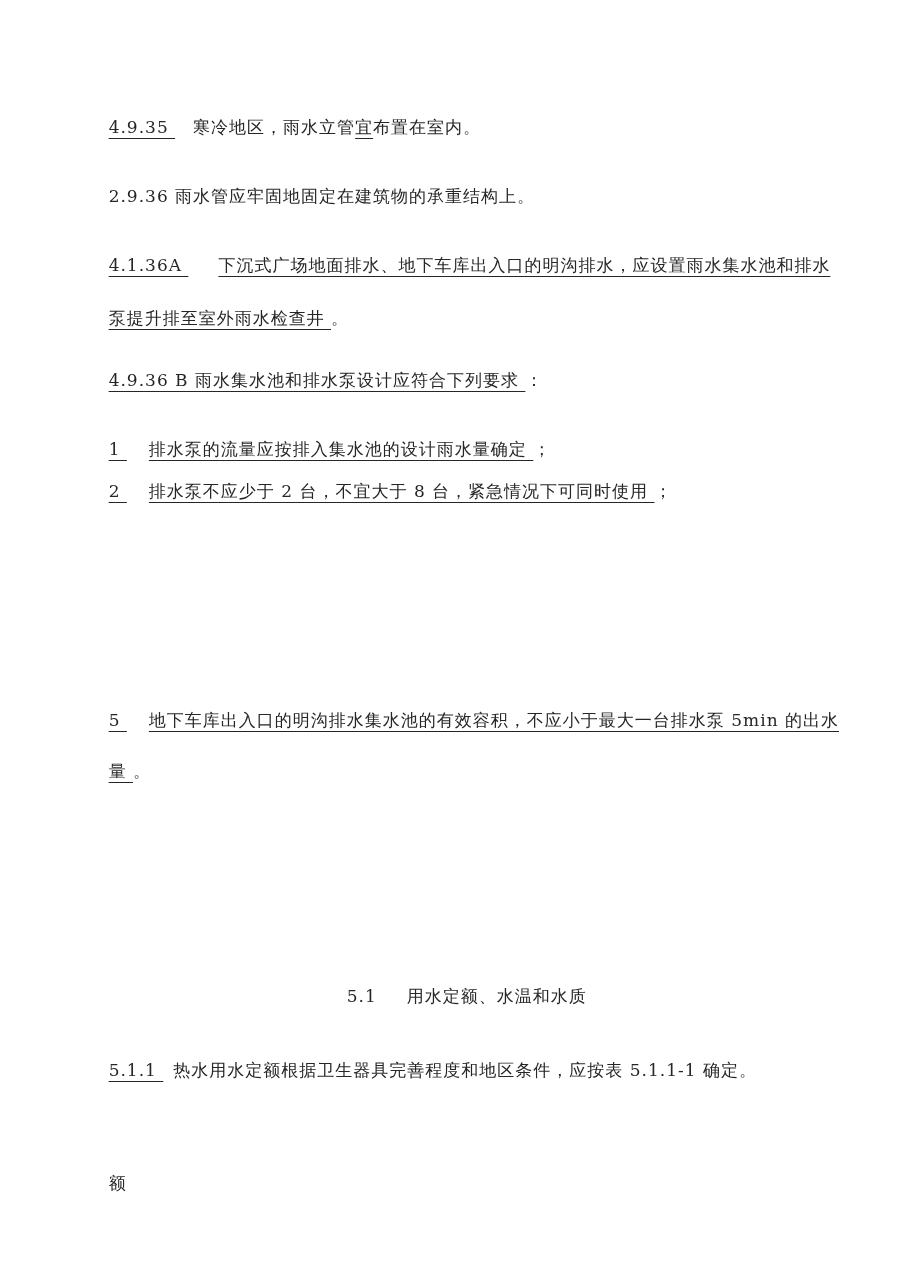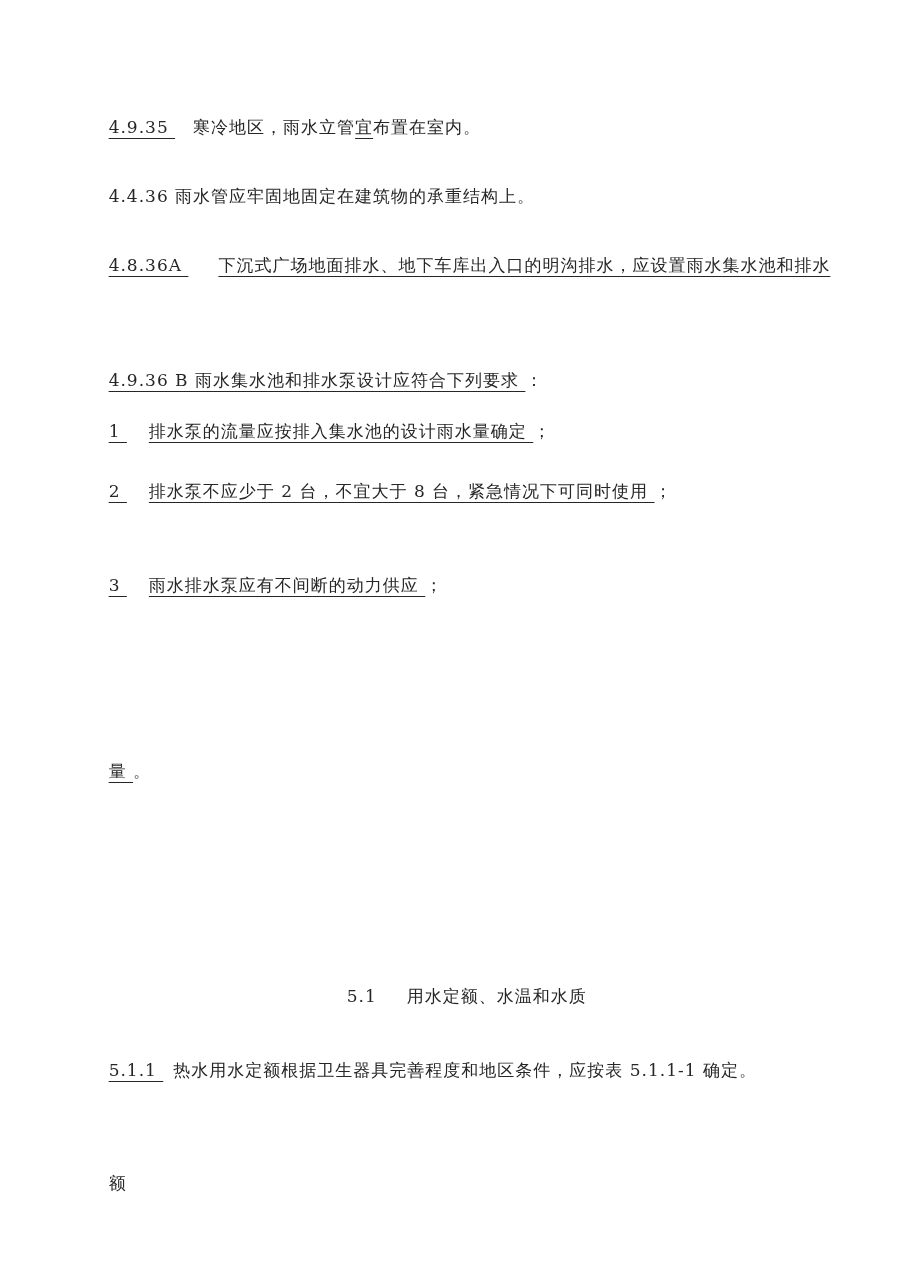--- a/index.html
+++ b/index.html
@@ -48,45 +48,48 @@
 </head>
 <body>
 
 <div class="page">
 
   <div class="line" style="top:88px">
     <span class="u">4.9.35 </span><span class="sp sp18"></span><span>寒冷地区，雨水立管</span><span class="u">宜</span><span>布置在室内。</span>
   </div>
 
   <div class="line" style="top:157px">
-    <span>4.4.36 雨水管应牢固地固定在建筑物的承重结构上。</span>
+    <span>2.9.36 雨水管应牢固地固定在建筑物的承重结构上。</span>
   </div>
 
   <div class="line" style="top:226px">
-    <span class="u">4.8.36A </span><span class="sp sp30"></span><span class="u">下沉式广场地面排水、地下车库出入口的明沟排水，应设置雨水集水池和排水</span>
+    <span class="u">4.1.36A </span><span class="sp sp30"></span><span class="u">下沉式广场地面排水、地下车库出入口的明沟排水，应设置雨水集水池和排水</span>
   </div>
 
+  <div class="line" style="top:279px">
+    <span class="u">泵提升排至室外雨水检查井 </span><span>。</span>
+  </div>
 
   <div class="line" style="top:341px">
     <span class="u">4.9.36 B 雨水集水池和排水泵设计应符合下列要求 </span><span>：</span>
   </div>
 
-  <div class="line" style="top:392px">
+  <div class="line" style="top:410px">
     <span class="u">1 </span><span class="sp sp22"></span><span class="u">排水泵的流量应按排入集水池的设计雨水量确定 </span><span>；</span>
   </div>
 
   <div class="line" style="top:452px">
     <span class="u">2 </span><span class="sp sp22"></span><span class="u">排水泵不应少于 2 台，不宜大于 8 台，紧急情况下可同时使用 </span><span>；</span>
   </div>
 
-  <div class="line" style="top:546px">
-    <span class="u">3 </span><span class="sp sp22"></span><span class="u">雨水排水泵应有不间断的动力供应 </span><span>；</span>
-  </div>
 
 
+  <div class="line" style="top:681px">
+    <span class="u">5 </span><span class="sp sp22"></span><span class="u">地下车库出入口的明沟排水集水池的有效容积，不应小于最大一台排水泵 5min 的出水</span>
+  </div>
 
   <div class="line" style="top:732px">
     <span class="u">量 </span><span>。</span>
   </div>
 
   <div class="line center" style="top:957px">
     <span>5.1</span><span class="sp sp30"></span><span>用水定额、水温和水质</span>
   </div>
 
   <div class="line" style="top:1031px">

